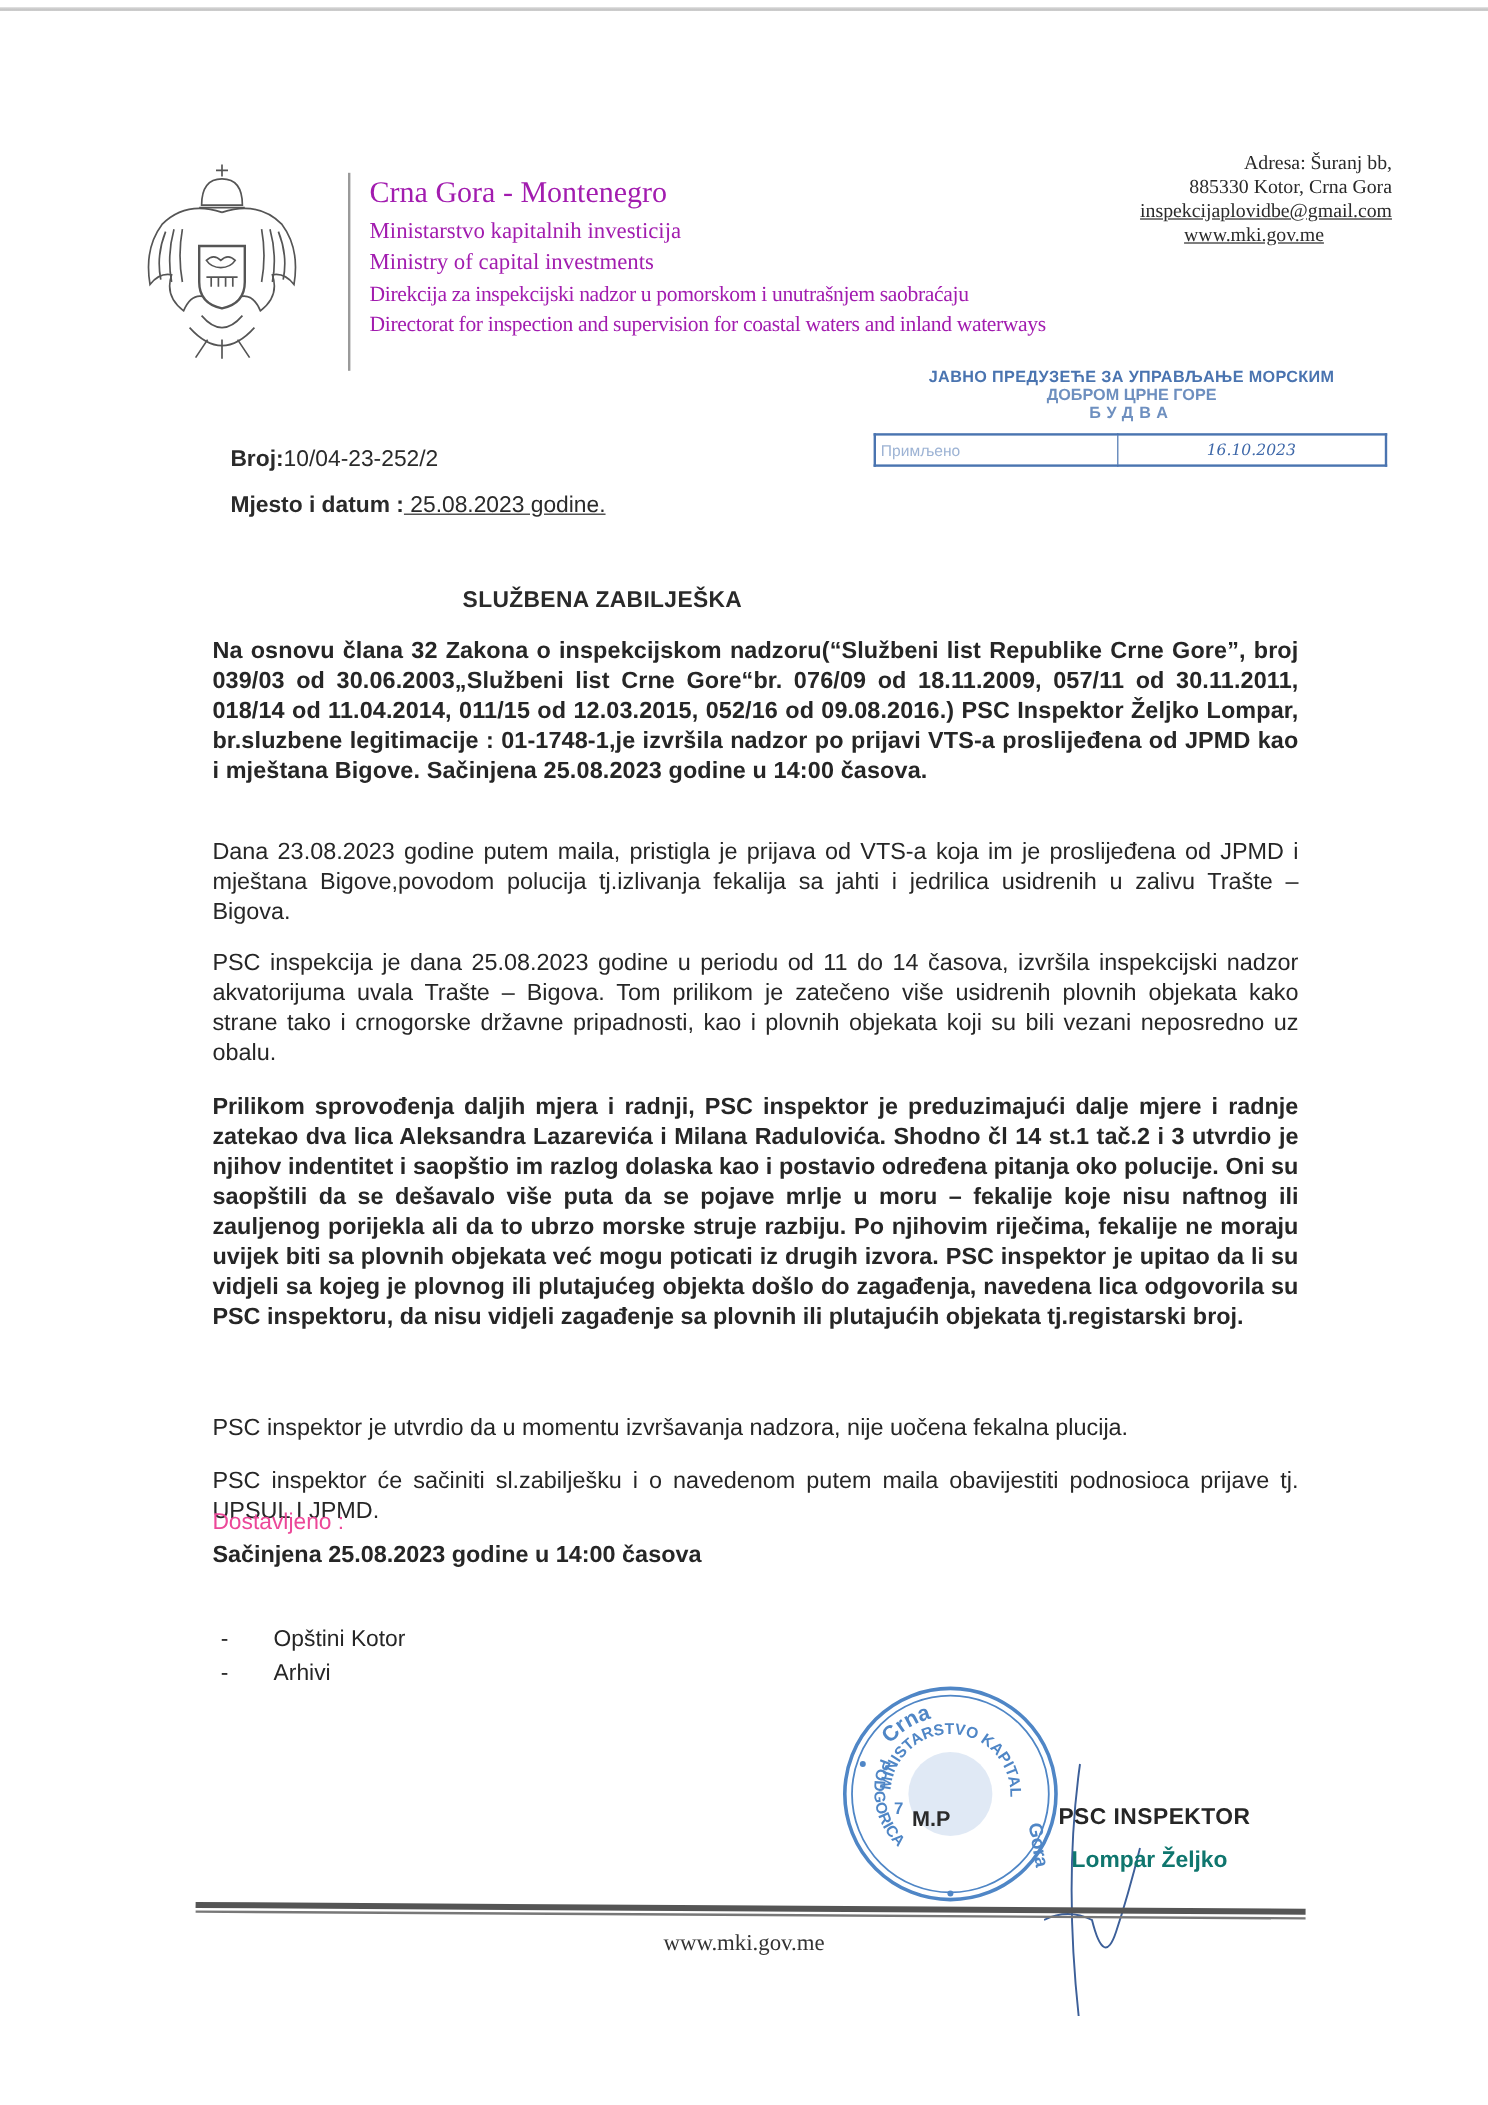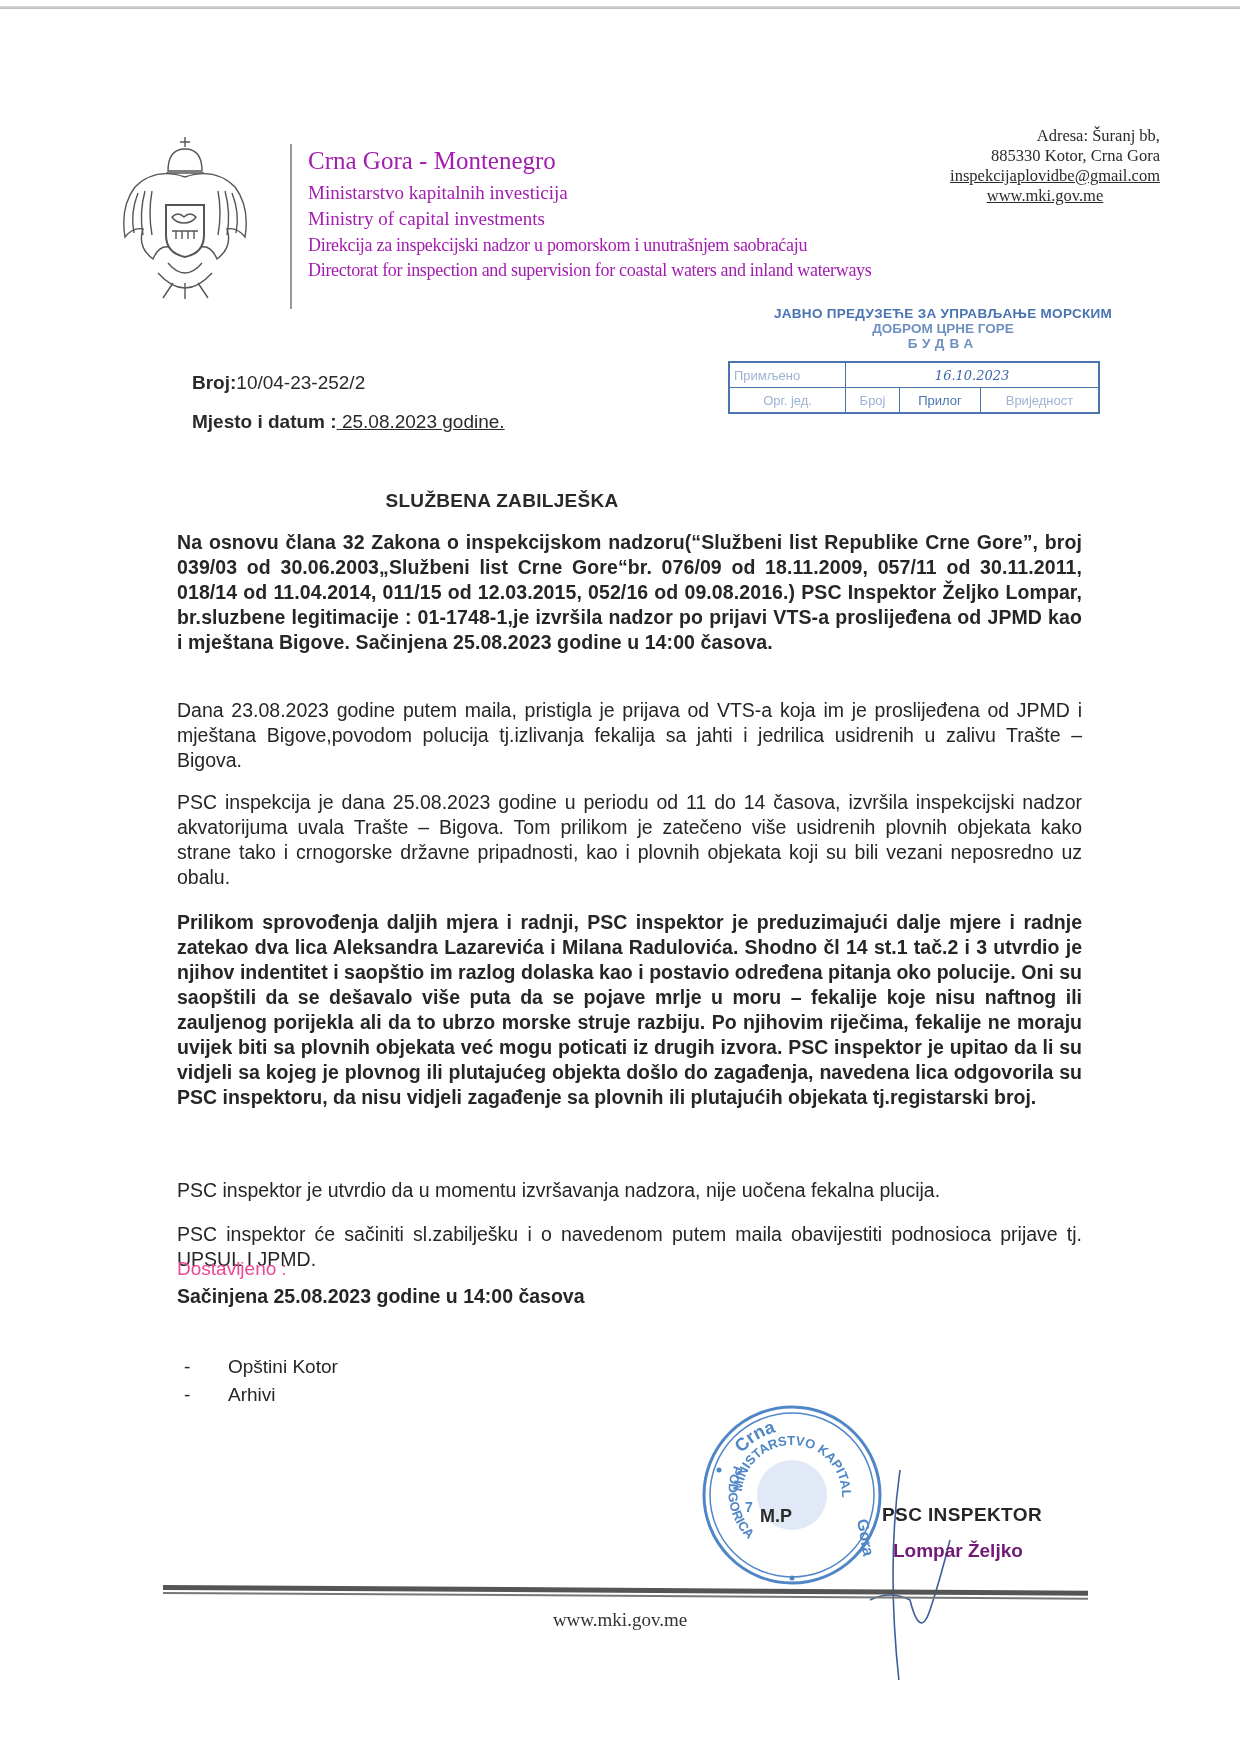--- a/index.html
+++ b/index.html
@@ -15,21 +15,21 @@
   .lh-dir1 { top: 235px; font-size: 18px; letter-spacing: -0.3px; }
   .lh-dir2 { top: 260px; font-size: 18px; letter-spacing: -0.3px; }
   .addr { position: absolute; right: 80px; top: 126px; width: 300px; text-align: right; font-family: "Liberation Serif", serif; font-size: 16.5px; line-height: 20px; color: #2a2a2a; }
   .addr .center { text-align: center; width: 230px; margin-left: 70px; }
   .addr .u { text-decoration: underline; }
   
   .reg { position: absolute; left: 728px; top: 306px; width: 430px; color: #4a74b0; font-weight: bold; }
   .reg .l1 { font-size: 13.5px; text-align: center; letter-spacing: 0.3px; }
   .reg .l2 { font-size: 13.5px; text-align: center; opacity: 0.8; }
   .reg .l3 { font-size: 13.5px; text-align: center; letter-spacing: 5px; opacity: 0.8; }
-  .reg-table { position: absolute; left: 728px; top: 361px; width: 372px; border: 2px solid #4a74b0; border-collapse: collapse; color: #4a74b0; }
+  .reg-table { position: absolute; left: 728px; top: 361px; width: 428px; border: 2px solid #4a74b0; border-collapse: collapse; color: #4a74b0; }
   .reg-table td { border: 1.5px solid #4a74b0; font-size: 13px; text-align: center; height: 24px; padding: 0 4px; }
   .reg-table .hand { font-family: "DejaVu Serif", serif; font-style: italic; font-weight: normal; font-size: 28px; color: #3d67a8; height: 50px; text-align: left; }
   .reg-table .faded { color: #9db3d4; }
   .reg-date { font-family: "DejaVu Serif", serif; font-style: italic; font-size: 28px; color: #3d67a8; text-align: center !important; }
   
   .meta { position: absolute; left: 192px; font-size: 19px; font-weight: bold; color: #2a2a2a; }
   .meta-broj { top: 372px; }
   .meta-date { top: 411px; }
   .meta-date .val { font-weight: normal; text-decoration: underline; }
   .title { position: absolute; left: 0; width: 1004px; top: 490px; text-align: center; font-size: 19px; font-weight: bold; color: #2a2a2a; letter-spacing: 0.3px; }
@@ -44,21 +44,21 @@
   .p7 { top: 1284px; font-weight: bold; }
   .dost { position: absolute; left: 177px; top: 1258px; font-size: 19px; color: #ec4899; }
   .recip { position: absolute; left: 184px; font-size: 19px; color: #262626; }
   .recip .dash { display: inline-block; width: 44px; }
   .r1 { top: 1356px; }
   .r2 { top: 1384px; }
   
   .seal { position: absolute; left: 697px; top: 1400px; width: 190px; height: 190px; }
   .mp { position: absolute; left: 760px; top: 1506px; font-size: 18px; font-weight: bold; color: #2a2a2a; }
   .sig-title { position: absolute; left: 882px; top: 1504px; font-size: 19px; font-weight: bold; color: #262626; letter-spacing: 0.4px; }
-  .sig-name { position: absolute; left: 893px; top: 1540px; font-size: 19px; font-weight: bold; color: #701a75; }
+  .sig-name { position: absolute; left: 893px; top: 1540px; font-size: 19px; font-weight: bold; color: #0f766e; }
   .signature { position: absolute; left: 870px; top: 1450px; width: 120px; height: 230px; }
   
   .foot-rule1 { position: absolute; left: 163px; top: 1585px; width: 925px; height: 5px; background: #555; transform: rotate(0.35deg); transform-origin: left; }
   .foot-rule2 { position: absolute; left: 163px; top: 1592px; width: 925px; height: 2px; background: #777; transform: rotate(0.35deg); transform-origin: left; }
   .footer { position: absolute; left: 0; width: 1240px; top: 1609px; text-align: center; font-family: "Liberation Serif", serif; font-size: 19px; color: #333; }
 </style>
 </head>
 <body>
 
 <div class="top-rule"></div>
@@ -97,26 +97,20 @@
 <div class="reg">
   <div class="l1">ЈАВНО ПРЕДУЗЕЋЕ ЗА УПРАВЉАЊЕ МОРСКИМ</div>
   <div class="l2">ДОБРОМ ЦРНЕ ГОРЕ</div>
   <div class="l3">БУДВА</div>
 </div>
 <table class="reg-table">
   <tbody>
       <tr>
     <td class="faded" style="text-align:left;">Примљено</td>
     <td colspan="3" class="reg-date">16.10.2023</td>
-  </tr>
-  <tr>
-    <td class="faded">Орг. јед.</td>
-    <td class="faded">Број</td>
-    <td>Прилог</td>
-    <td class="faded">Вриједност</td>
   </tr>
 </tbody>
   </table>
 
 <div class="meta meta-broj">
   <span>Broj:</span><span style="font-weight:normal">10/04-23-252/2</span>
 </div>
 <div class="meta meta-date">
   <span>Mjesto i datum :</span><span class="val"> 25.08.2023 godine.</span>
 </div>

